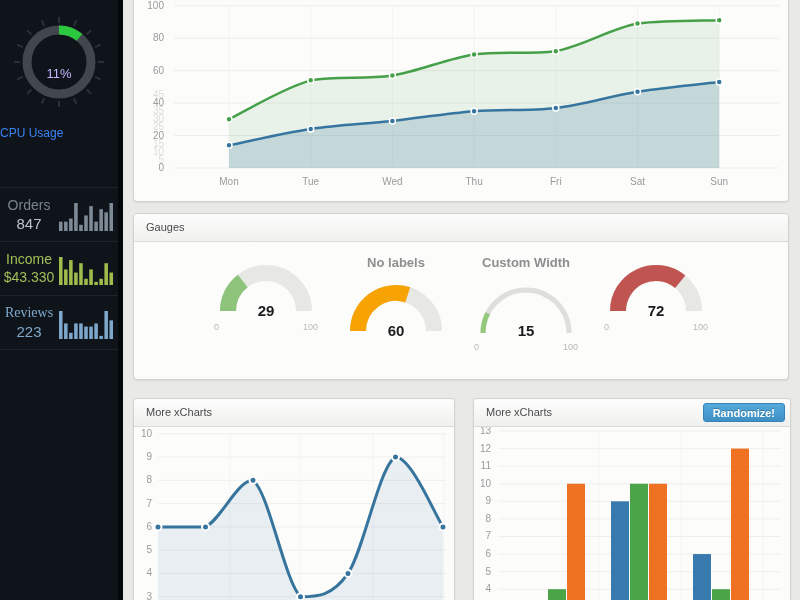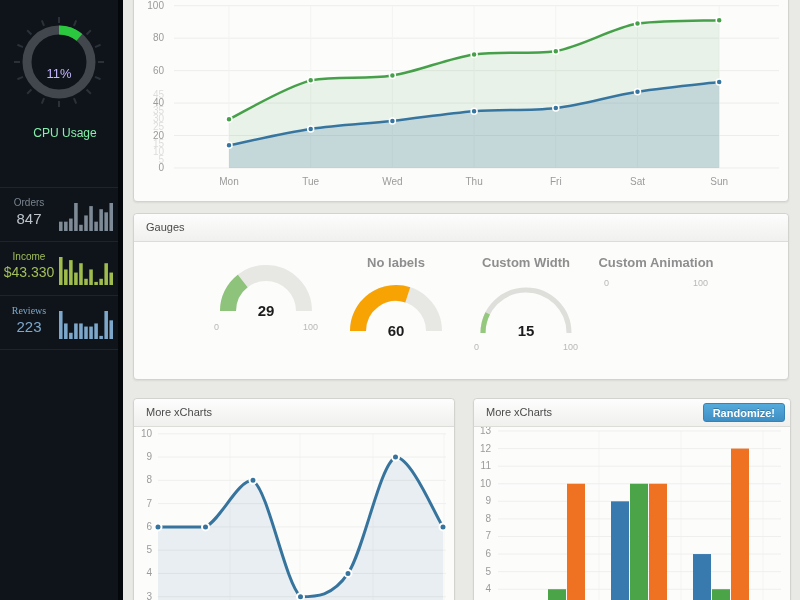--- a/index.html
+++ b/index.html
@@ -7,26 +7,26 @@
     width:800px;height:600px;position:relative;overflow:hidden;
     background:#e9e9e6;
     font-family:"Liberation Sans","DejaVu Sans",sans-serif;
   }
   
   .sidebar{position:absolute;left:0;top:0;width:118px;height:600px;
     background:#0f141a;border-right:5px solid #05080b;}
   .cpu-block{position:absolute;left:11px;top:14px;width:96px;height:96px;}
   .cpu-value{position:absolute;left:0;top:54px;width:118px;text-align:center;
     color:#c4b5fd;font-size:13px;margin-top:12px;}
-  .cpu-label{position:absolute;left:0;top:126px;width:130px;text-align:center;
-    color:#86efac;font-size:12px;}
+  .cpu-label{position:absolute;left:0;top:126px;width:130px;text-align:left;
+    color:#3b82f6;font-size:12px;}
   .stat-row{position:absolute;left:0;width:118px;height:54px;
     border-top:1px solid #1d242c;}
   .stat-info{position:absolute;left:0;top:9px;width:58px;text-align:center;}
-  .stat-label{font-size:10px;display:block;}
+  .stat-label{font-size:14px;display:block;}
   .stat-value{font-size:15px;display:block;margin-top:2px;}
   .spark{position:absolute;right:5px;top:11px;}
   .side-sep{position:absolute;left:0;top:349px;width:118px;height:0;
     border-top:1px solid #1d242c;}
   
   .panel{position:absolute;background:#fcfcfb;border:1px solid #d2d2cf;
     border-radius:4px;box-shadow:0 1px 2px rgba(0,0,0,0.07);}
   .panel-header{height:27px;line-height:27px;padding:0 12px;
     background:linear-gradient(#fdfdfd,#f0f0ee);
     border-bottom:1px solid #dcdcd9;border-radius:4px 4px 0 0;
@@ -244,21 +244,27 @@
           </svg>
         <div class="gauge-value">15</div>
       </div>
       <div class="gauge-minmax">
         <span>0</span>
         <span>100</span>
       </div>
     </div>
 
     <div class="gauge-cell">
-      <div class="gauge-title">Custom Animation</div>
+      <div class="gauge-wrap">
+        <svg class="gauge-svg" width="110" height="60">
+            <path d="M 17 52 A 38 38 0 0 1 93 52" fill="none" stroke="#e7e7e4" stroke-width="16"></path>
+            <path d="M 17 52 A 38 38 0 0 1 79.22 22.72" fill="none" stroke="#bf5451" stroke-width="16"></path>
+          </svg>
+        <div class="gauge-value">72</div>
+      </div>
       <div class="gauge-minmax">
         <span>0</span>
         <span>100</span>
       </div>
     </div>
 
   </div>
 </div>
 
 <div class="panel" id="left-panel">

